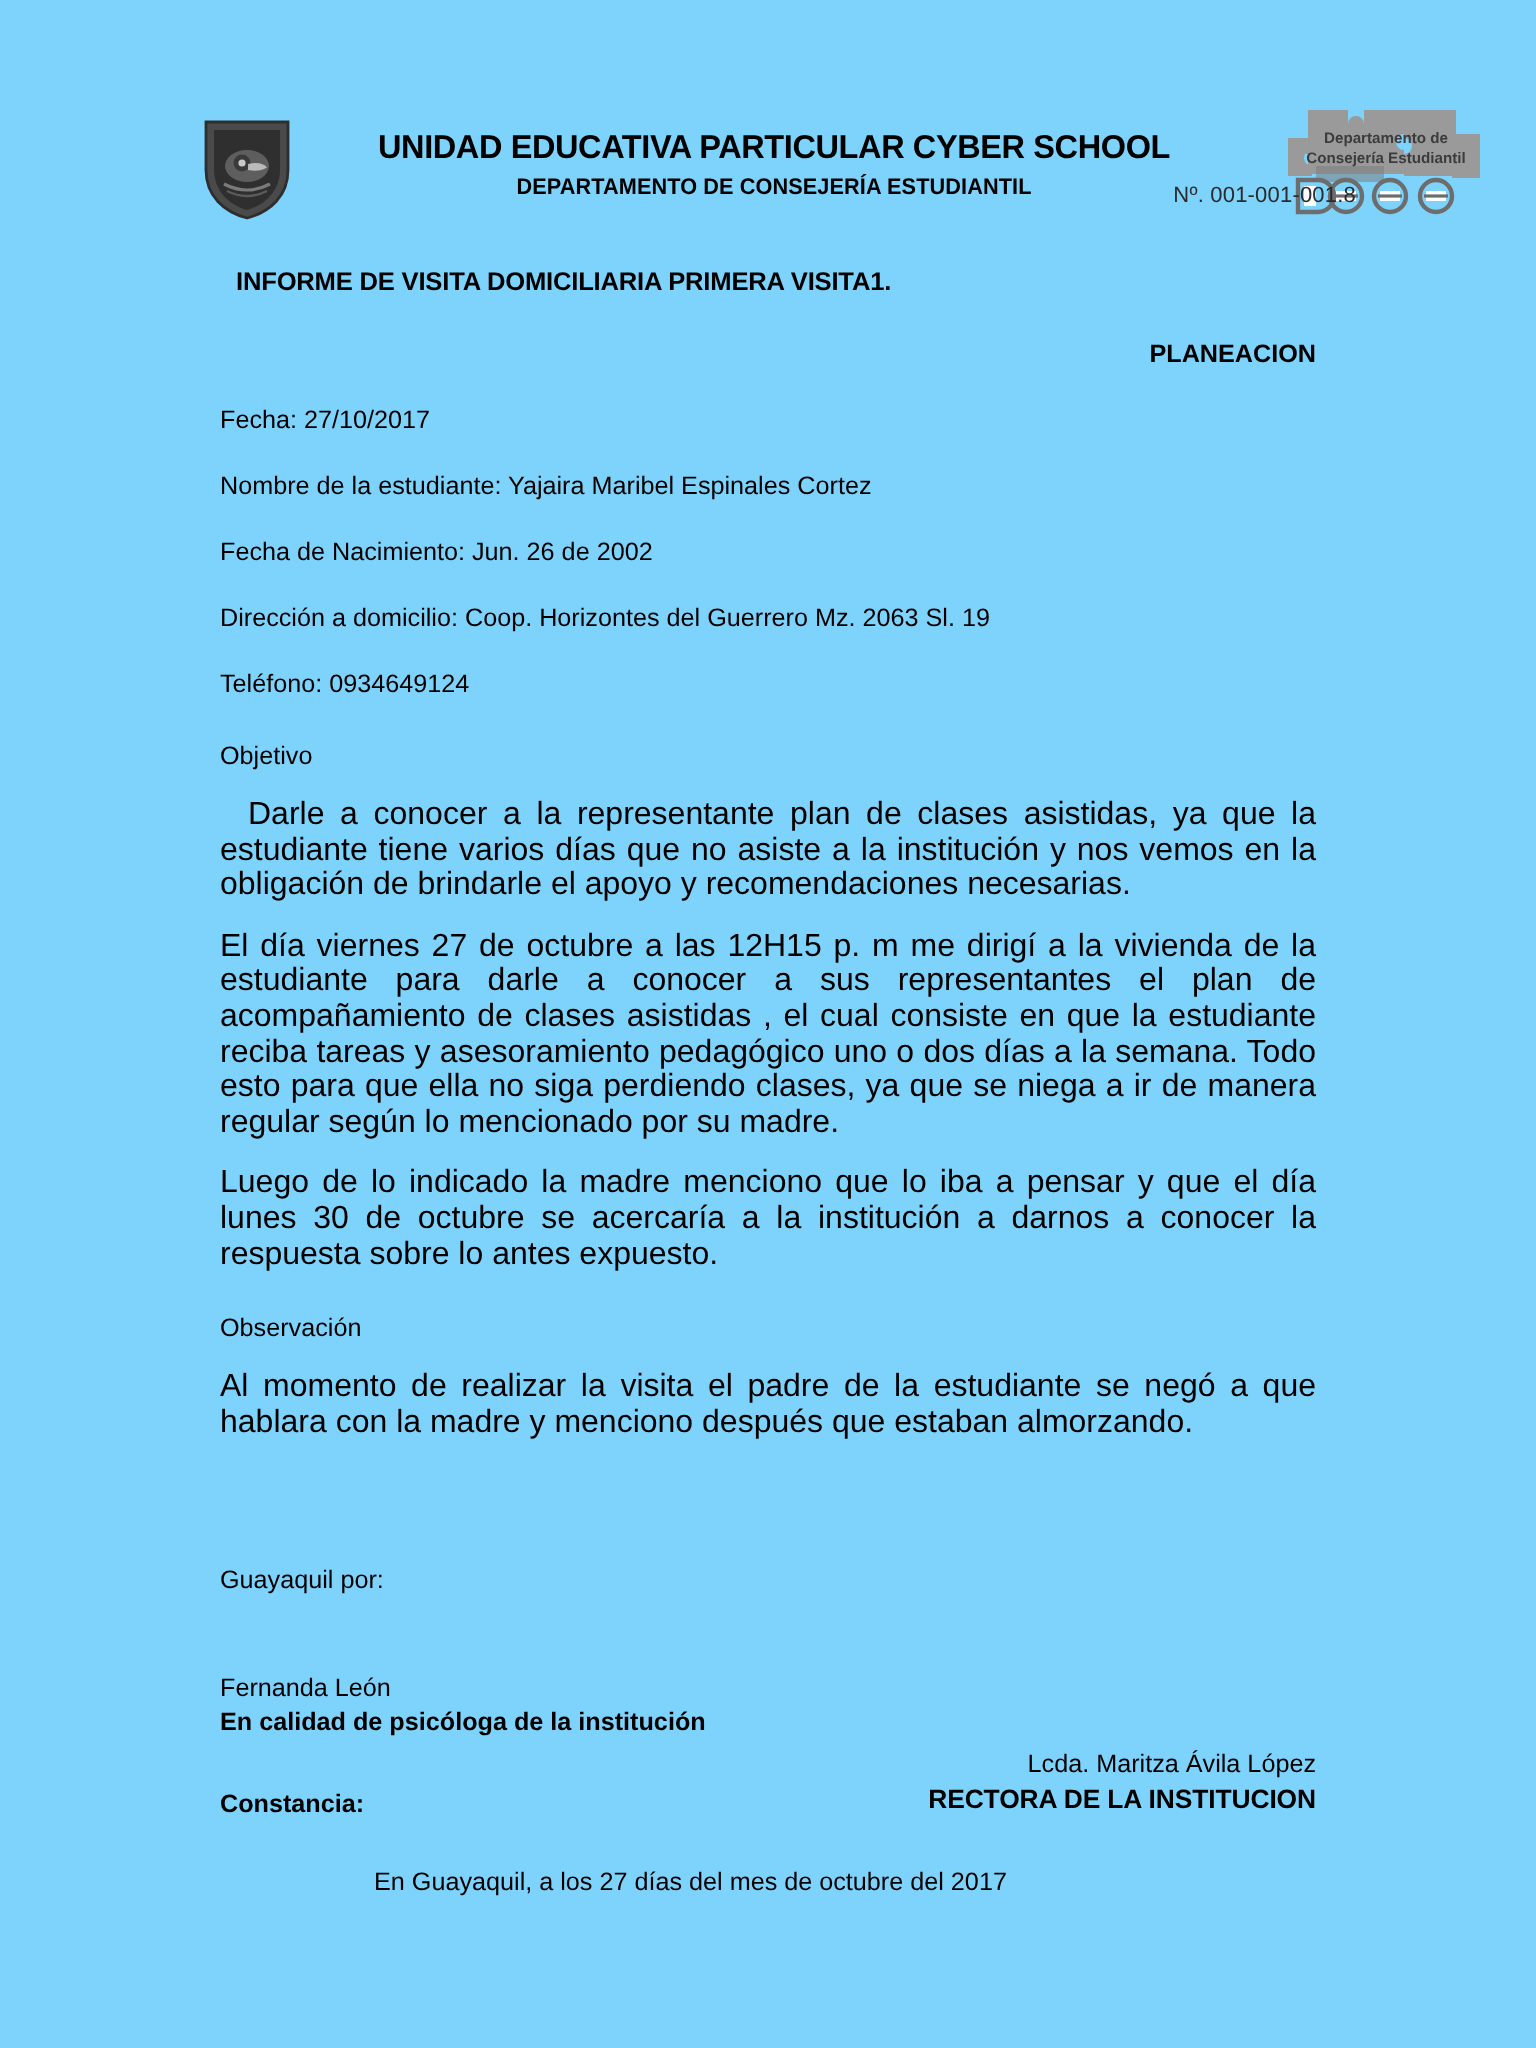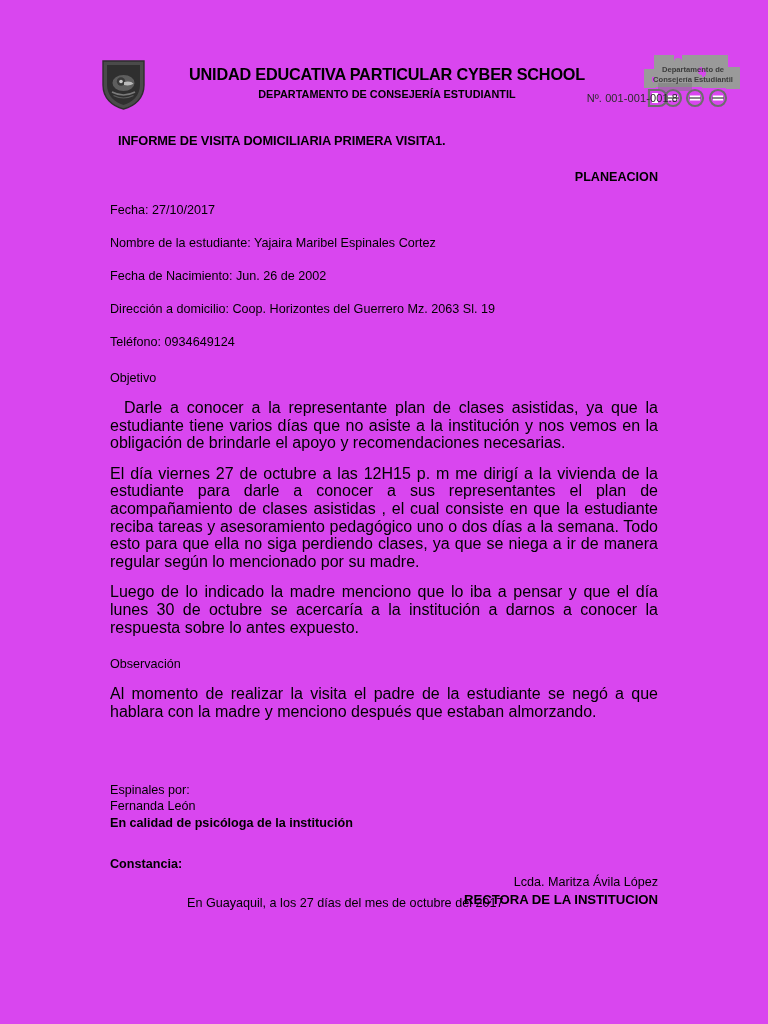--- a/index.html
+++ b/index.html
@@ -13,21 +13,21 @@
     font-family: "Liberation Sans", sans-serif;
     color: #000000;
     position: relative;
     overflow: hidden;
   }
 
   .page {
     position: relative;
     width: 768px;
     height: 1024px;
-    background: #d946ef;
+    background: #7dd3fc;
     padding: 0;
   }
 
   
   .header {
     position: absolute;
     left: 0; top: 26px;
     width: 768px;
     height: 62px;
   }
@@ -130,20 +130,21 @@
   .para.indent { text-indent: 14px; margin-top: 13px; }
 
   .sign-label {
     font-size: 12.6px;
     line-height: 16px;
     margin-top: 62px;
   }
   .sign-name {
     font-size: 12.6px;
     line-height: 17px;
+    margin-top: 38px;
   }
   .sign-role {
     font-size: 12.6px;
     font-weight: bold;
     line-height: 17px;
   }
   .constancia {
     font-size: 12.6px;
     font-weight: bold;
     line-height: 16px;
@@ -256,21 +257,21 @@
     <div class="para indent">Darle a conocer a la representante plan de clases asistidas, ya que la estudiante tiene varios días que no asiste a la institución y nos vemos en la obligación de brindarle el apoyo y recomendaciones necesarias.</div>
 
     <div class="para">El día viernes 27 de octubre a las 12H15 p. m me dirigí a la vivienda de la estudiante para darle a conocer a sus representantes el plan de acompañamiento de clases asistidas , el cual consiste en que la estudiante reciba tareas y asesoramiento pedagógico uno o dos días a la semana. Todo esto para que ella no siga perdiendo clases, ya que se niega a ir de manera regular según lo mencionado por su madre.</div>
 
     <div class="para">Luego de lo indicado la madre menciono que lo iba a pensar y que el día lunes 30 de octubre se acercaría a la institución a darnos a conocer la respuesta sobre lo antes expuesto.</div>
 
     <div class="label-plain">Observación</div>
 
     <div class="para">Al momento de realizar la visita el padre de la estudiante se negó a que hablara con la madre y menciono después que estaban almorzando.</div>
 
-    <div class="sign-label">Espinales por:</div>
+    <div class="sign-label">Guayaquil por:</div>
 
     <div class="sign-name">Fernanda León</div>
 
     <div class="sign-role">En calidad de psicóloga de la institución</div>
 
     <div class="constancia">Constancia:</div>
 
     <div class="place-date">En Guayaquil, a los 27 días del mes de octubre del 2017</div>
   </div>
 

